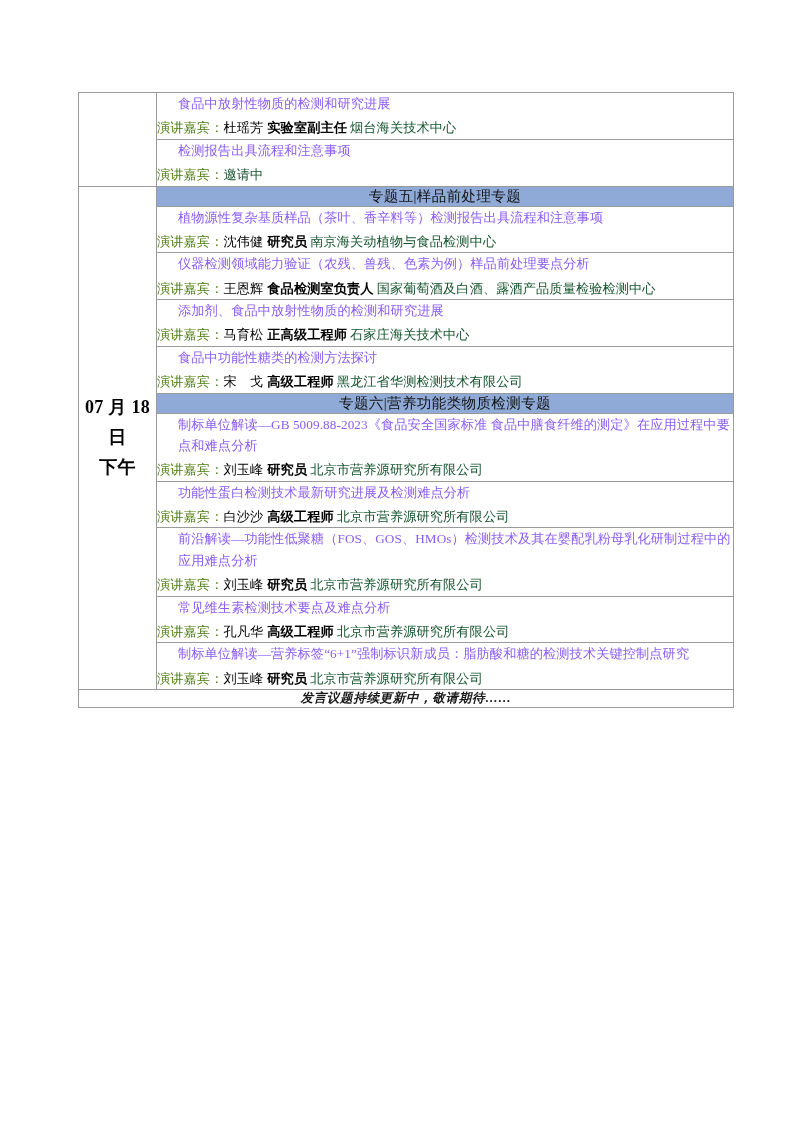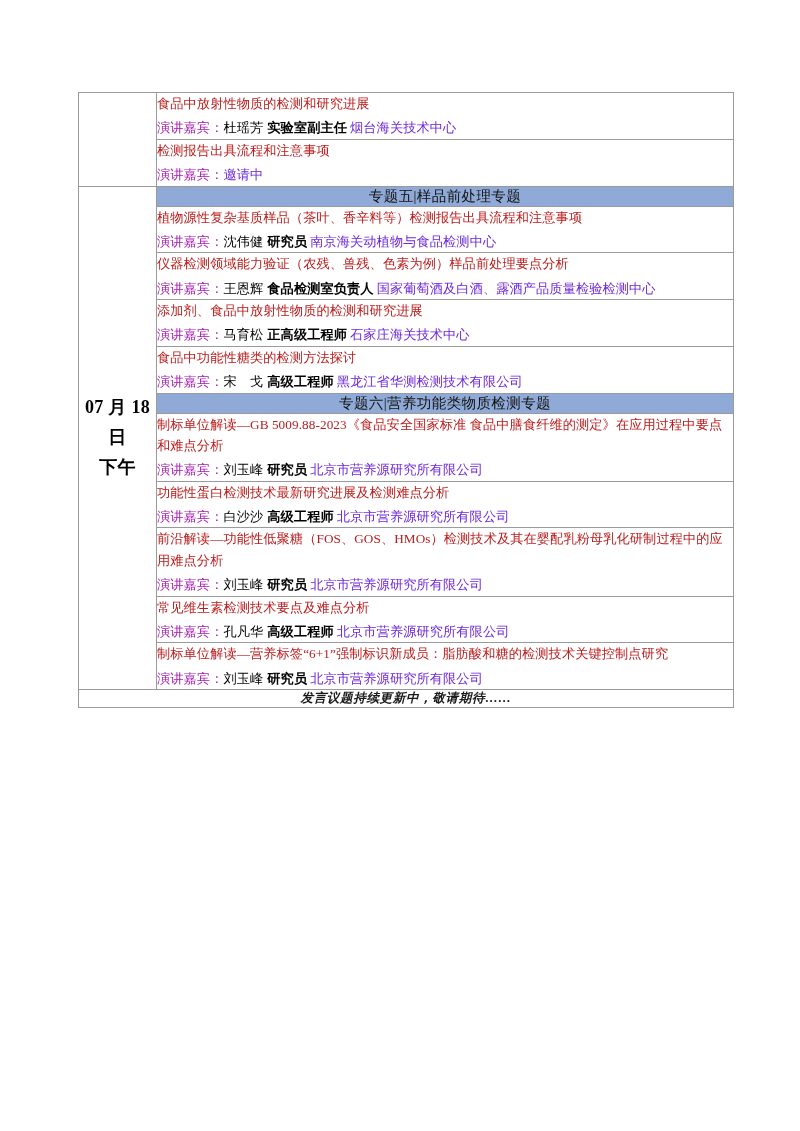--- a/index.html
+++ b/index.html
@@ -63,42 +63,43 @@
     letter-spacing: 0.4px;
   }
 
   
   .topic-cell {
     padding: 7px 9px 8px 9px;
     line-height: 1.62;
   }
   .topic-title {
     font-size: 13.2px;
-    color: #b91c1c;
+    color: #8b5cf6;
     letter-spacing: 0.1px;
+    margin-left: 21px;
   }
   .speaker-line {
     font-size: 13.2px;
     margin-top: 3px;
     color: #2b2b2b;
     letter-spacing: 0.1px;
     white-space: nowrap;
   }
-  .speaker-label { color: #a21caf; }
+  .speaker-label { color: #4d7c0f; }
   .speaker-name {
     font-weight: normal;
     color: #000;
     margin-right: 4px;
   }
   .speaker-role {
     font-weight: bold;
     color: #000;
     margin-right: 3px;
   }
-  .speaker-org { color: #6d28d9; }
+  .speaker-org { color: #14532d; }
 
   
   .note-cell {
     text-align: center;
     font-style: italic;
     font-weight: bold;
     font-size: 12.6px;
     padding: 9px 0 10px 0;
     color: #1a1a1a;
     letter-spacing: 0.6px;

